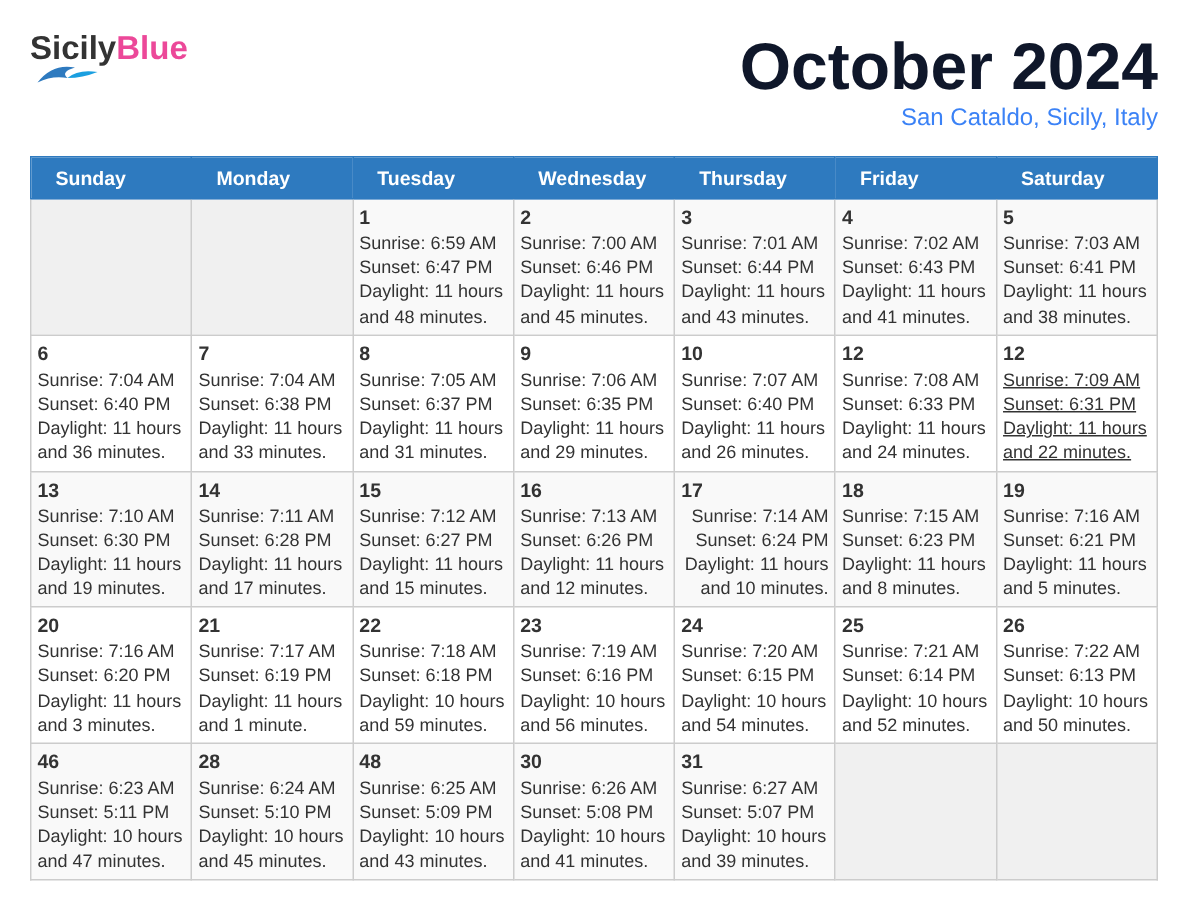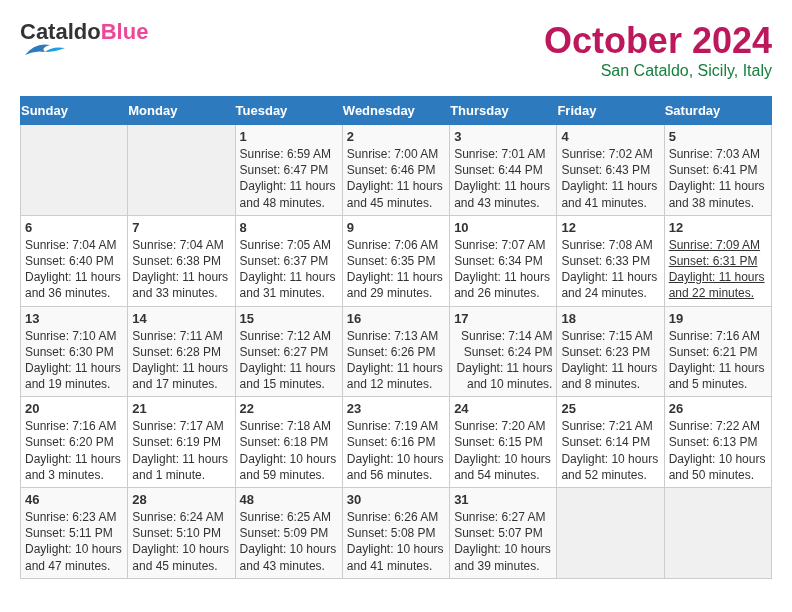--- a/index.html
+++ b/index.html
@@ -24,37 +24,37 @@
       font-size: 22px;
       font-weight: bold;
       line-height: 1.1;
     }
     .logo-general { color: #333; }
     .logo-blue { color: #ec4899; }
     .title-block {
       text-align: right;
     }
     .month-title {
-      font-size: 36px;
+      font-size: 44px;
       font-weight: bold;
-      color: #be185d;
+      color: #0f172a;
     }
     .location {
       font-size: 16px;
-      color: #15803d;
+      color: #3b82f6;
     }
     table {
       width: 100%;
       border-collapse: collapse;
       font-size: 11px;
     }
     thead th {
       background-color: #2e7abf;
       color: #fff;
-      padding: 6px 0;
+      padding: 6px 16px;
       text-align: left;
       font-size: 13px;
       font-weight: bold;
       border: 1px solid #2e7abf;
     }
     tbody td {
       border: 1px solid #ccc;
       vertical-align: top;
       padding: 4px;
       width: 107px;
@@ -82,21 +82,21 @@
       background-color: #f0f0f0;
     }
   </style>
 </head>
 <body>
 
 <div class="header">
   <div class="logo">
     <div>
       <div class="logo-text">
-        <span class="logo-general">Cataldo</span><span class="logo-blue">Blue</span>
+        <span class="logo-general">Sicily</span><span class="logo-blue">Blue</span>
       </div>
 
       <svg width="50" height="20" viewBox="0 0 50 20" style="display:block;margin-top:-4px;">
         <path d="M5,15 Q15,2 30,5 Q20,8 25,12 Q15,10 5,15Z" fill="#2e7abf"></path>
         <path d="M25,12 Q32,6 45,8 Q35,12 25,12Z" fill="#1a9fe0"></path>
       </svg>
     </div>
   </div>
   <div class="title-block">
     <div class="month-title">October 2024</div>
@@ -172,21 +172,21 @@
         </td>
         <td>
           <span class="day-number">9</span>
           <div class="day-info" style="white-space: pre-line;">Sunrise: 7:06 AM
 Sunset: 6:35 PM
 Daylight: 11 hours and 29 minutes.</div>
         </td>
         <td>
           <span class="day-number">10</span>
           <div class="day-info" style="white-space: pre-line;">Sunrise: 7:07 AM
-Sunset: 6:34 PM
+Sunset: 6:40 PM
 Daylight: 11 hours and 26 minutes.</div>
         </td>
         <td>
           <span class="day-number">12</span>
           <div class="day-info" style="white-space: pre-line;">Sunrise: 7:08 AM
 Sunset: 6:33 PM
 Daylight: 11 hours and 24 minutes.</div>
         </td>
         <td>
           <span class="day-number">12</span>

